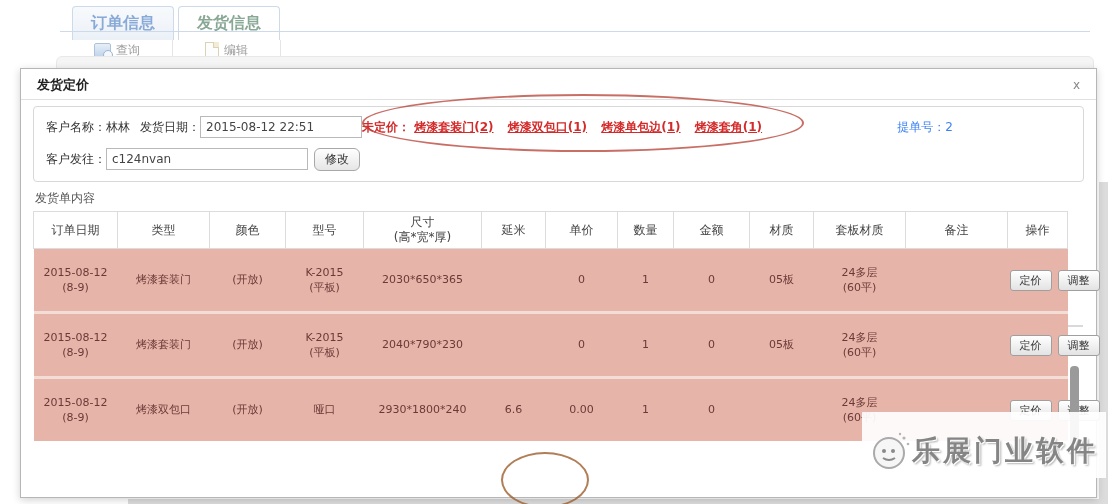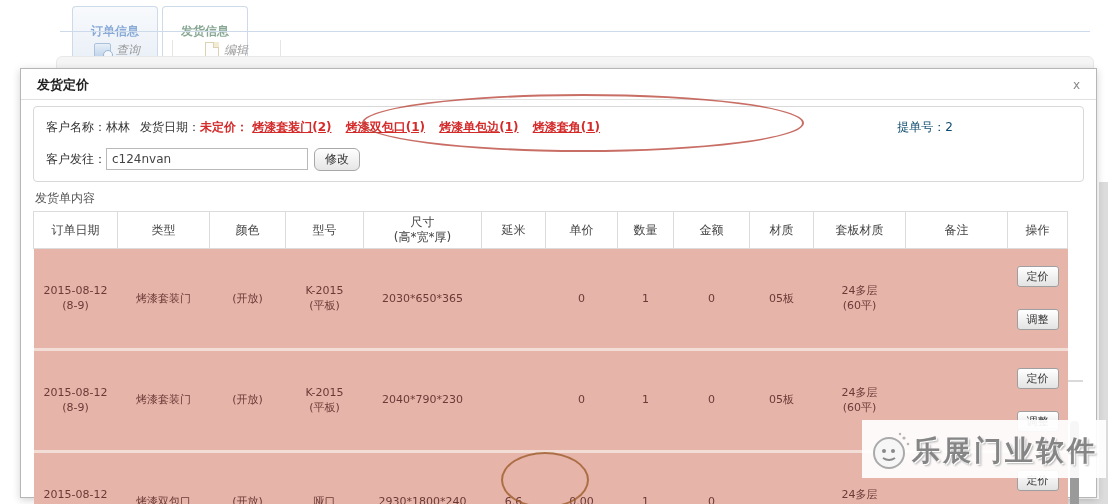--- a/index.html
+++ b/index.html
@@ -2,26 +2,26 @@
 <html><head>
 <meta charset="utf-8">
 <style>
   html,body{margin:0;padding:0;}
   body{font-family:"DejaVu Sans",sans-serif;background:#fff;}
   .page{position:relative;width:1108px;height:504px;overflow:hidden;background:#fff;}
 
   
   .bg-layer{position:absolute;inset:0;opacity:.5;}
   .tabstrip{position:absolute;left:72px;top:6px;display:flex;align-items:flex-end;}
-  .tab{padding:16px 18px;font-size:12px;font-weight:bold;color:#1557b0;
+  .tab{padding:6px 18px;font-size:16px;font-weight:bold;color:#1557b0;
        border:1px solid #9db6d4;border-bottom:none;border-radius:4px 4px 0 0;
        background:linear-gradient(#f2f6fb,#d9e4f2);margin-right:4px;}
   .tab.active{background:#fff;color:#14532d;}
   .tabline{position:absolute;left:60px;top:31px;width:1030px;border-top:1px solid #9db6d4;}
-  .toolbar{position:absolute;left:84px;top:38px;display:flex;align-items:center;height:24px;font-size:12px;color:#333;font-style:italic;}
+  .toolbar{position:absolute;left:84px;top:38px;display:flex;align-items:center;height:24px;font-size:12px;color:#333;}
   .toolbtn{display:flex;align-items:center;gap:5px;padding:2px 10px;}
   .tool-divider{width:1px;height:20px;background:#ccc;margin:0 22px;}
   .icon-query{width:15px;height:13px;background:linear-gradient(#cfe0f2,#7fa8d6);border:1px solid #5c86b8;border-radius:2px;position:relative;}
   .icon-query::after{content:"";position:absolute;right:-3px;bottom:-3px;width:8px;height:8px;border:1px solid #3a6ea8;border-radius:50%;background:#eaf2fb;}
   .icon-edit{width:12px;height:14px;background:#fdfdfd;border:1px solid #b9a46a;position:relative;}
   .icon-edit::after{content:"";position:absolute;right:-1px;top:-1px;width:5px;height:5px;background:#e8d9a8;border-left:1px solid #b9a46a;border-bottom:1px solid #b9a46a;}
   .bg-band{position:absolute;left:56px;top:56px;width:1036px;height:14px;background:#ececec;border:1px solid #d2d2d2;border-radius:6px 6px 0 0;}
   .edge-right{position:absolute;right:0;top:182px;width:9px;height:322px;background:#dcdcdc;}
   .edge-bottom{position:absolute;left:128px;bottom:0;width:980px;height:5px;background:#dcdcdc;}
 
@@ -36,45 +36,45 @@
   .hdr-box{margin:6px 12px 0 12px;border:1px solid #d8d8d8;border-radius:4px;padding:8px 10px 10px 12px;}
   .hdr-row{display:flex;align-items:center;min-height:24px;}
   .hdr-row + .hdr-row{margin-top:8px;}
   .lbl{color:#333;white-space:nowrap;}
   .inp{height:20px;border:1px solid #b9b9b9;background:#fff;font-size:12px;color:#444;
        font-family:"DejaVu Sans",sans-serif;padding:0 5px;}
   .inp-date{width:150px;}
   .inp-shipto{width:190px;}
   .unpriced{color:#d42a2a;font-weight:bold;white-space:nowrap;}
   .unpriced a{color:#d42a2a;text-decoration:underline;margin-right:10px;}
-  .billno{margin-left:auto;margin-right:120px;color:#0c4a6e;}
+  .billno{margin-left:auto;margin-right:120px;color:#3b82f6;}
   .btn-gray{font-size:12px;color:#333;background:linear-gradient(#fefefe,#e6e6e6);
             border:1px solid #a8a8a8;border-radius:6px;padding:2px 10px;margin-left:6px;
             font-family:"DejaVu Sans",sans-serif;}
   .section-label{margin:8px 0 4px 14px;color:#555;}
 
   
   .table-wrap{display:flex;margin:0 12px;align-items:center;}
   table.grid{border-collapse:collapse;table-layout:fixed;width:1034px;}
   table.grid th{background:#fff;border:1px solid #dcdcdc;font-weight:normal;color:#444;
                 font-size:12px;padding:2px;height:32px;white-space:pre-line;line-height:1.25;}
   table.grid td{background:#e7b4aa;color:#6b3a36;font-size:11px;text-align:center;
                 padding:2px;height:58px;white-space:pre-line;line-height:1.4;
                 border-top:3px solid #f3ddd7;}
   table.grid tr:first-child td{border-top:1px solid #dcdcdc;}
-  .row-actions{display:flex;flex-direction:column;gap:22px;align-items:center;}
+  .row-actions{display:flex;flex-direction:row;gap:6px;align-items:center;}
   .btn-mini{font-size:11px;color:#333;background:linear-gradient(#ffffff,#e3e3e3);
             border:1px solid #9f9f9f;border-radius:3px;padding:2px 9px;white-space:nowrap;
             font-family:"DejaVu Sans",sans-serif;}
   .vscroll{width:13px;background:#f1f1f1;border:1px solid #d9d9d9;position:relative;}
   .vthumb{position:absolute;left:1px;top:40px;width:9px;height:98px;background:#9a9a9a;border-radius:4px;}
 
   
   .watermark{position:absolute;right:2px;bottom:26px;display:flex;align-items:center;
-             background:rgba(255,255,255,.92);padding:8px 8px 4px 4px;z-index:30;}
+             background:rgba(255,255,255,.92);padding:16px 8px 4px 4px;z-index:30;}
   .wm-text{font-size:28px;font-weight:bold;color:#858585;letter-spacing:3px;
            text-shadow:1px 1px 0 #fff,2px 2px 2px #b5b5b5;}
 
   
   .ellipse{position:absolute;border-radius:50%;pointer-events:none;z-index:20;}
   .ellipse.red{left:362px;top:94px;width:438px;height:54px;border:2px solid rgba(186,74,62,.8);}
   .ellipse.orange{left:501px;top:452px;width:84px;height:52px;border:2px solid rgba(158,94,44,.8);}
 </style>
 </head>
 <body>
@@ -109,20 +109,21 @@
     <div class="dlg-titlebar">
       <span class="dlg-title">发货定价</span>
       <span class="dlg-close">x</span>
     </div>
 
     <div class="hdr-box">
       <div class="hdr-row">
         <span class="lbl">客户名称：</span>
         <span class="lbl">林林</span>
         <span class="lbl" style="margin-left:10px;">发货日期：</span>
+        <input class="inp inp-date" value="2015-08-12 22:51" style="">
         <span class="unpriced">
           <span>未定价：</span>
           <a href="#">烤漆套装门(2)</a>
           <a href="#">烤漆双包口(1)</a>
           <a href="#">烤漆单包边(1)</a>
           <a href="#">烤漆套角(1)</a>
         </span>
         <span class="billno">
           <span>提单号：</span><span>2</span>
         </span>

